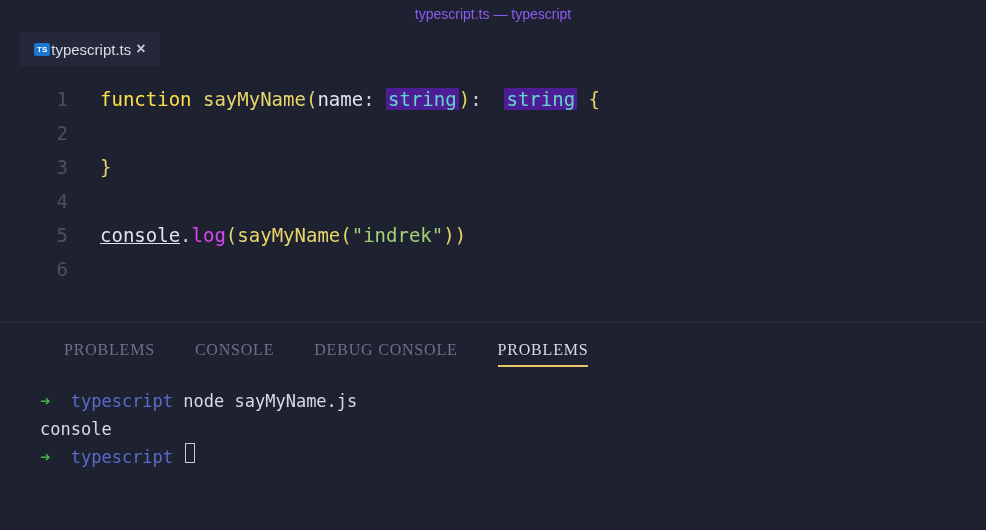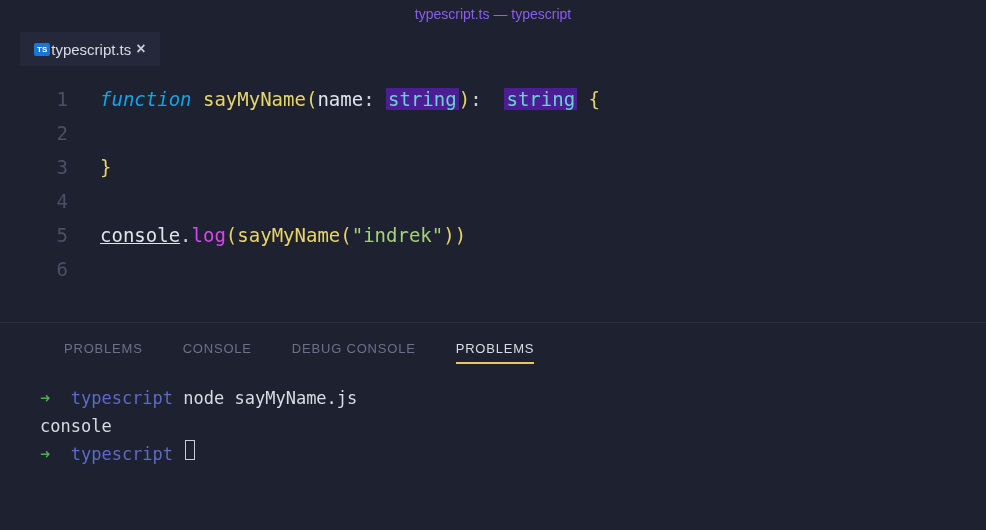--- a/index.html
+++ b/index.html
@@ -67,21 +67,21 @@
     .gutter {
       width: 100px;
       text-align: right;
       padding-right: 32px;
       color: #4a5066;
       user-select: none;
     }
     .code-content {
       white-space: pre;
     }
-    .kw-func { color: #0ea5e9; font-style: italic; }
+    .kw-func { color: #fde047; }
     .fn-name { color: #e8d56a; }
     .paren { color: #e8d56a; }
     .param { color: #e0e4ec; }
     .colon { color: #c8ccd4; }
     .type { color: #65d4c9; background: #4c1d95; padding: 0 2px; }
     .brace { color: #e8d56a; }
     .kw-return { color: #d97ec9; font-style: italic; }
     .var { color: #e0e4ec; }
     .obj { color: #e0e4ec; text-decoration: underline; }
     .dot { color: #c8ccd4; }
@@ -90,22 +90,22 @@
     .semi { color: #c8ccd4; }
     .panel {
       border-top: 1px solid #2a2f42;
       padding: 0 20px;
       margin-top: 20px;
     }
     .panel-tabs {
       display: flex;
       gap: 40px;
       padding: 18px 0 10px 44px;
-      font-family: Liberation Sans, sans-serif;
-      font-size: 13px;
+      font-family: Liberation Serif, serif;
+      font-size: 16px;
       letter-spacing: 0.8px;
     }
     .panel-tab {
       color: #6b7189;
       cursor: pointer;
     }
     .panel-tab.active {
       color: #d8dce4;
       border-bottom: 2px solid #e8c56a;
       padding-bottom: 6px;

